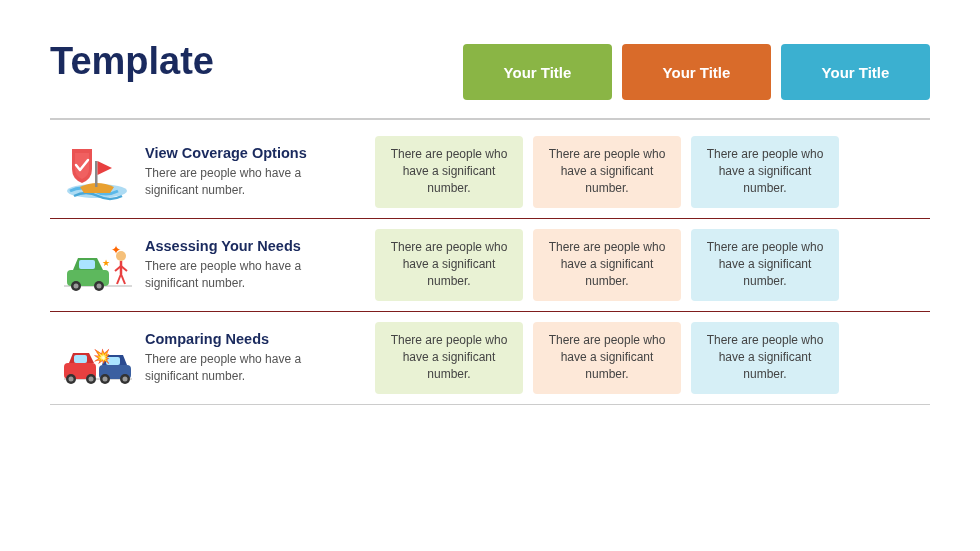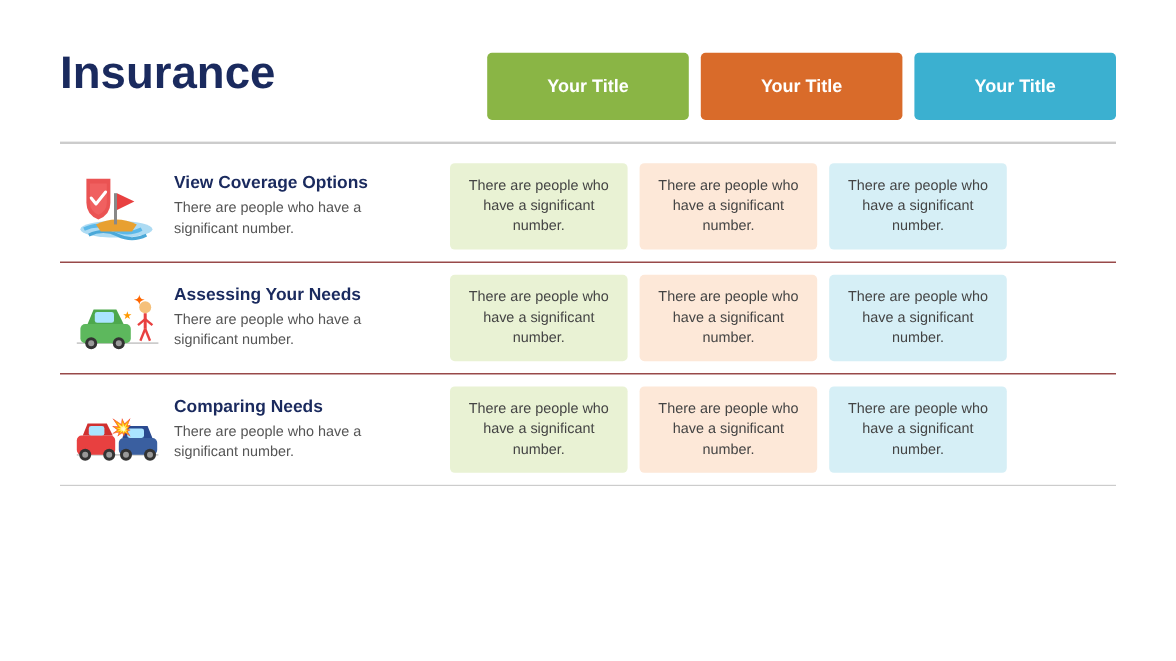--- a/index.html
+++ b/index.html
@@ -30,21 +30,21 @@
       line-height: 1.15;
       min-width: 320px;
     }
     .column-headers {
       display: flex;
       gap: 10px;
       align-items: flex-start;
       margin-top: 4px;
     }
     .col-header {
-      width: 168px;
+      width: 149px;
       height: 56px;
       display: flex;
       align-items: center;
       justify-content: center;
       border-radius: 4px;
       font-weight: 700;
       font-size: 15px;
       color: #ffffff;
     }
     .col-header.green { background: #8ab545; }
@@ -118,21 +118,21 @@
     .cell.green-light { background: #e9f2d4; }
     .cell.orange-light { background: #fde8d8; }
     .cell.blue-light { background: #d6eff6; }
   </style>
 </head>
 <body>
 
 <div class="slide">
   <div class="top-section">
     <div class="slide-title">
-      <span>Insurance</span><br>
+      <span>Template</span><br>
     </div>
     <div class="column-headers">
       <div class="col-header green">
         <span>Your Title</span>
       </div>
       <div class="col-header orange">
         <span>Your Title</span>
       </div>
       <div class="col-header blue">
         <span>Your Title</span>

